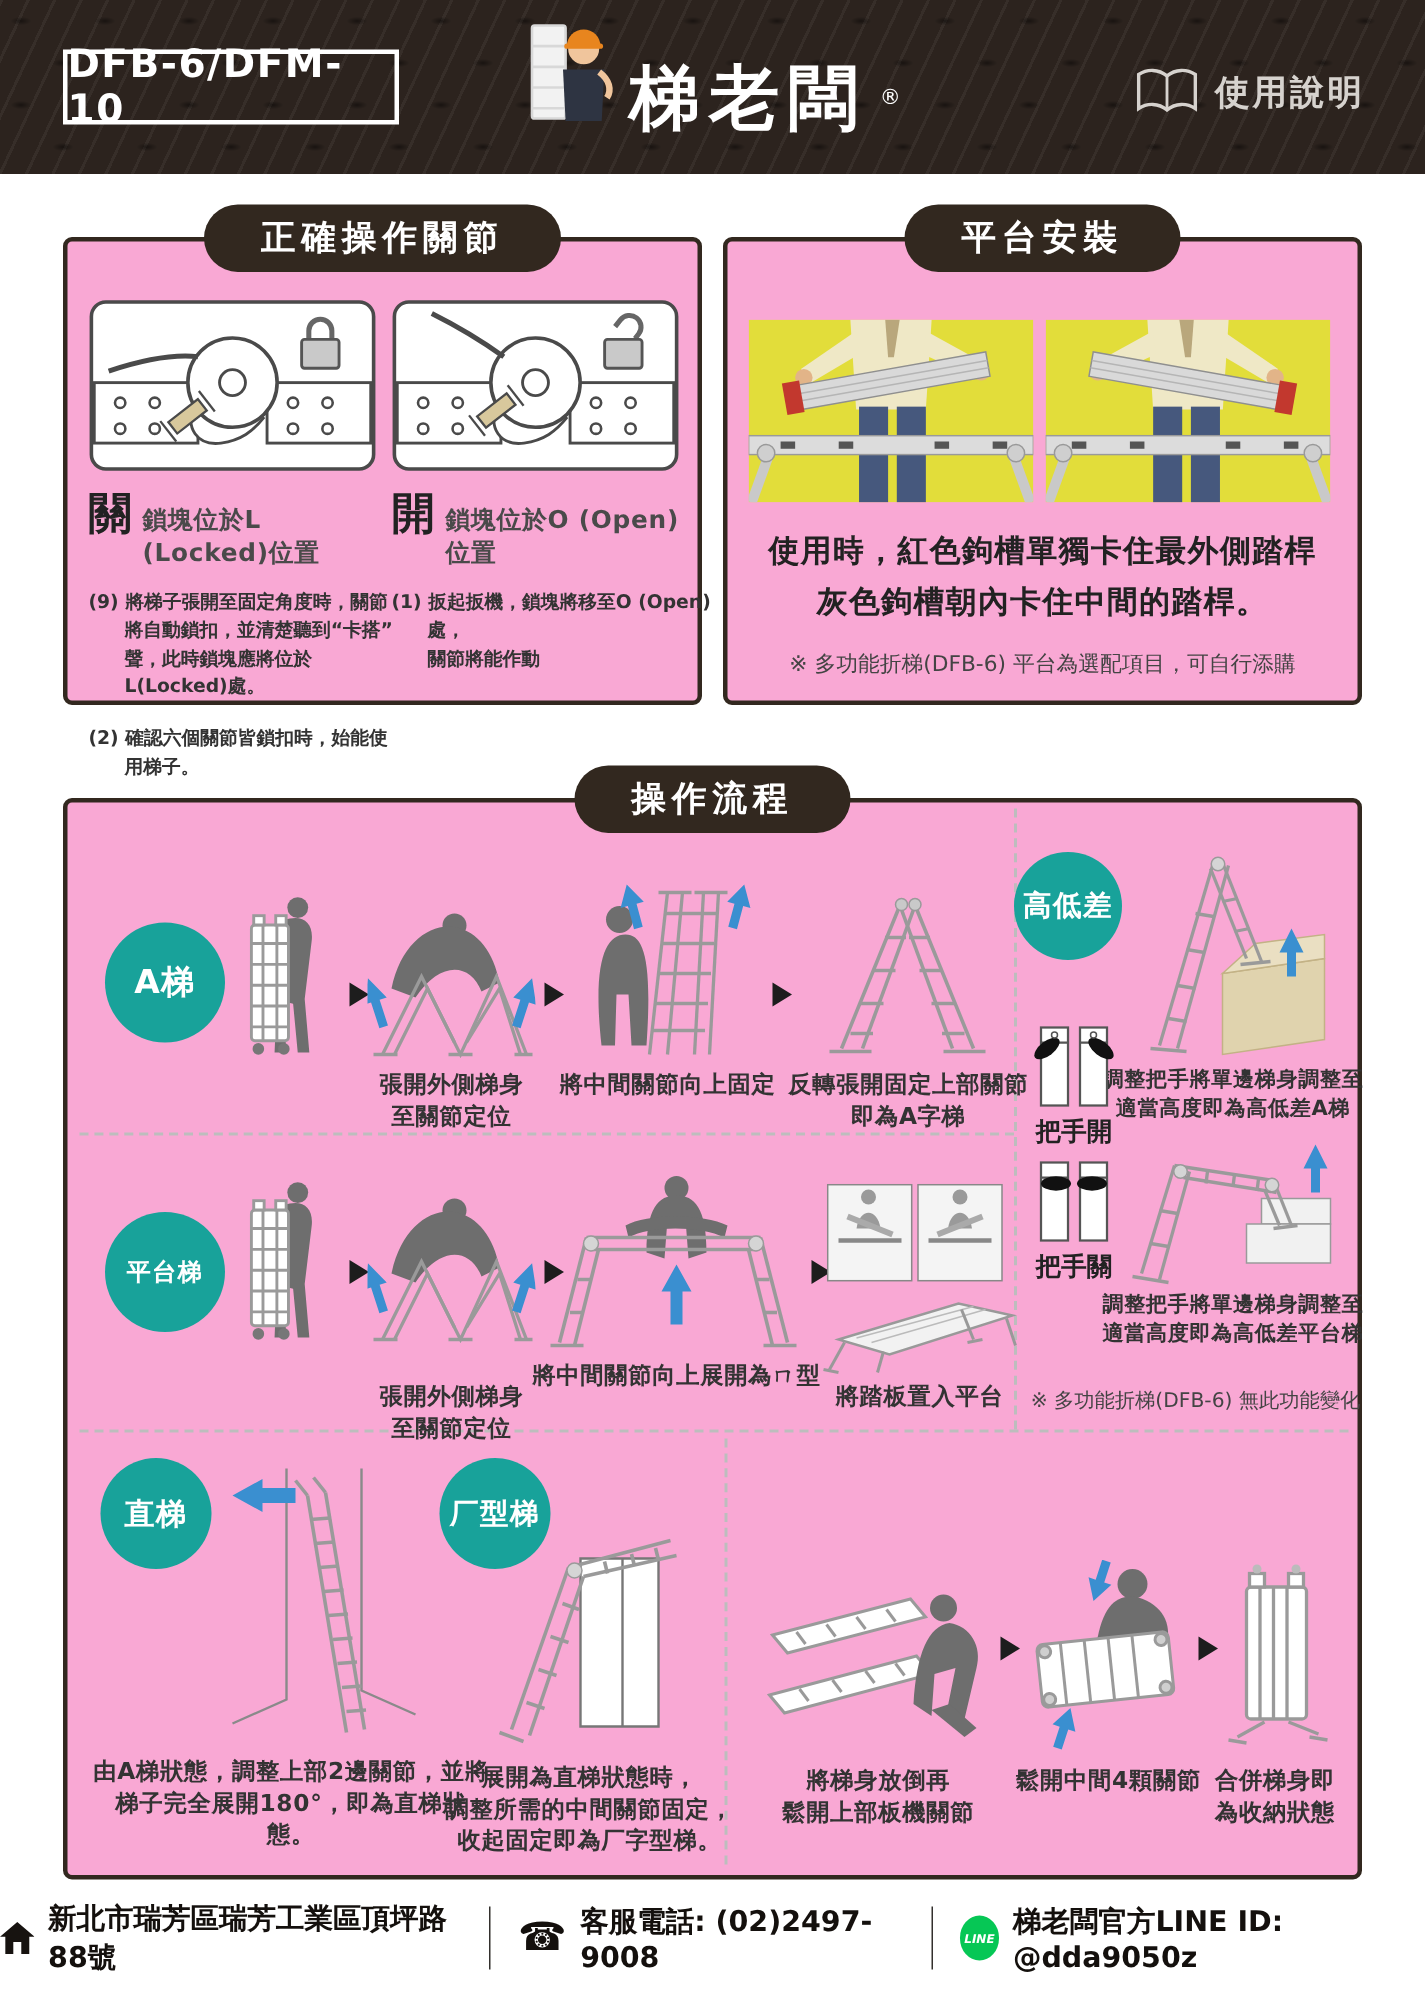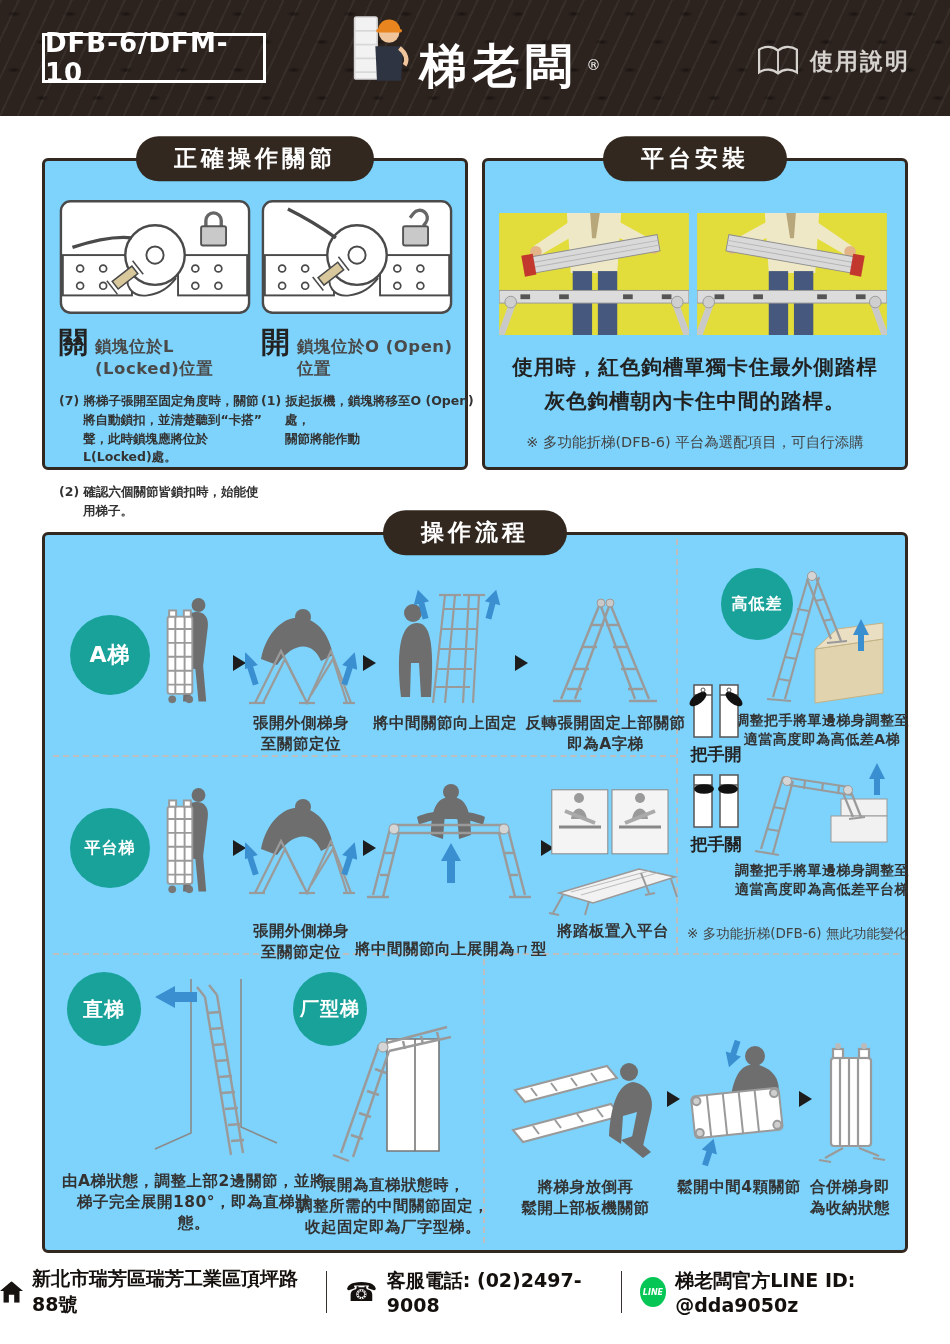--- a/index.html
+++ b/index.html
@@ -14,21 +14,21 @@
     background-size:56px 56px,56px 56px,auto;}
   .model-box{position:absolute;left:42px;top:33px;width:218px;height:44px;border:3px solid #fff;
     display:flex;align-items:center;justify-content:center;color:#fff;font-weight:800;
     font-size:26px;letter-spacing:1px;}
   .logo{position:absolute;left:50%;top:7px;transform:translateX(-50%);display:flex;align-items:flex-end;gap:8px;}
   .logo .brand{color:#fff;font-size:47px;font-weight:900;letter-spacing:6px;line-height:1;}
   .logo .reg{color:#fff;font-size:14px;vertical-align:top;position:relative;top:-16px;}
   .manual{position:absolute;right:40px;top:44px;display:flex;align-items:center;gap:10px;
     color:#d6d2ce;font-size:23px;font-weight:600;letter-spacing:2px;}
   
-  .box{position:absolute;border:3px solid #32281f;border-radius:6px;background:#7dd3fc;}
+  .box{position:absolute;border:3px solid #32281f;border-radius:6px;background:#f9a8d4;}
   .pill{position:absolute;left:50%;top:0;transform:translate(-50%,-55%);background:#32281f;color:#fff;
     border-radius:26px;padding:7px 38px;font-size:23px;font-weight:800;letter-spacing:4px;white-space:nowrap;}
   
   .jcol{position:absolute;top:0;width:204px;}
   .jlabel{margin-top:8px;display:flex;align-items:baseline;gap:7px;}
   .jbig{font-size:29px;font-weight:900;color:#222;}
   .jsmall{font-size:16.5px;font-weight:600;color:#4a4a4a;letter-spacing:.5px;}
   .jp{margin-top:12px;font-size:12.5px;font-weight:700;color:#333;line-height:1.5;
       white-space:pre-line;padding-left:24px;text-indent:-24px;width:200px;}
   
@@ -493,21 +493,21 @@
   <div class="box" style="left:42px;top:158px;width:420px;height:306px;">
     <div class="pill">正確操作關節</div>
     <div class="jcol" style="left:14px;">
       <svg class="img" style="position:static;display:block;margin-top:38px;" width="192" height="116" viewBox="0 0 200 120">
           <use href="#s-jlock"></use>
         </svg>
       <div class="jlabel">
         <span class="jbig">關</span>
         <span class="jsmall">鎖塊位於L (Locked)位置</span>
       </div>
-      <div class="jp">(7) 將梯子張開至固定角度時，關節
+      <div class="jp">(9) 將梯子張開至固定角度時，關節
 將自動鎖扣，並清楚聽到“卡搭”
 聲，此時鎖塊應將位於
 L(Locked)處。</div>
       <div class="jp" style="margin-top:16px;">(2) 確認六個關節皆鎖扣時，始能使
 用梯子。</div>
     </div>
     <div class="jcol" style="left:216px;">
       <svg class="img" style="position:static;display:block;margin-top:38px;" width="192" height="116" viewBox="0 0 200 120">
           <use href="#s-jopen"></use>
         </svg>
@@ -577,24 +577,24 @@
       </svg>
     <span class="tri" style="left:496px;top:305px;"></span>
     <svg class="img" style="left:506px;top:254px;" width="118" height="66" viewBox="0 0 118 66">
         <use href="#s-thumb"></use>
       </svg>
     <svg class="img" style="left:500px;top:324px;" width="140" height="58" viewBox="0 0 140 58">
         <use href="#s-platdone"></use>
       </svg>
     <div class="cap" style="left:186px;top:386px;width:140px;">張開外側梯身
 至關節定位</div>
-    <div class="cap" style="left:306px;top:404px;width:200px;">將中間關節向上展開為ㄇ型</div>
+    <div class="cap" style="left:306px;top:372px;width:200px;">將中間關節向上展開為ㄇ型</div>
     <div class="cap" style="left:498px;top:386px;width:140px;">將踏板置入平台</div>
 
-    <div class="badge" style="left:676px;top:33px;width:72px;height:72px;font-size:16px;">高低差</div>
+    <div class="badge" style="left:631px;top:33px;width:72px;height:72px;font-size:19px;">高低差</div>
     <svg class="img" style="left:708px;top:28px;" width="136" height="148" viewBox="0 0 136 148">
         <use href="#s-hd1"></use>
       </svg>
     <div class="cap small" style="left:684px;top:176px;width:186px;">調整把手將單邊梯身調整至
 適當高度即為高低差A梯</div>
     <svg class="img" style="left:644px;top:140px;" width="54" height="66" viewBox="0 0 54 66">
         <use href="#s-hopen"></use>
       </svg>
     <div class="hlabel" style="left:638px;top:208px;width:66px;">把手開</div>
     <svg class="img" style="left:700px;top:222px;" width="154" height="110" viewBox="0 0 154 110">

